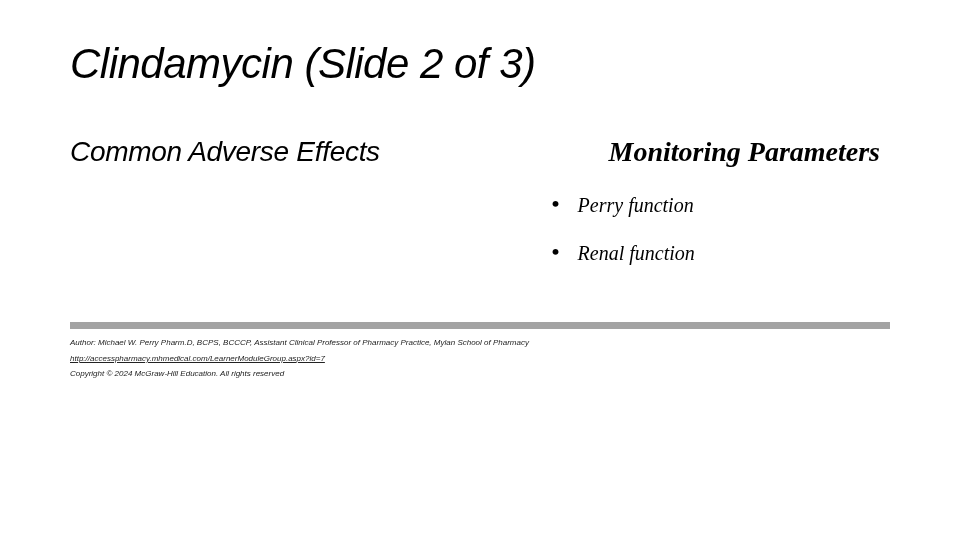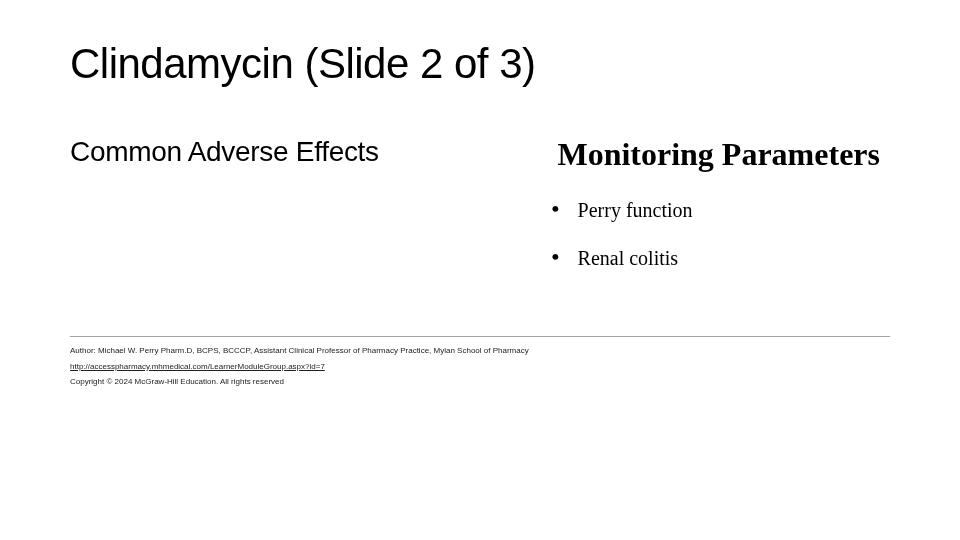--- a/index.html
+++ b/index.html
@@ -2,20 +2,21 @@
 <html><head>
 <meta charset="utf-8">
 <style>
   * { margin: 0; padding: 0; box-sizing: border-box; }
   html, body { width: 960px; height: 540px; background: #fff; font-family: Georgia, "Times New Roman", serif; color: #000; }
   .slide {
     width: 960px;
     height: 413px;
     position: relative;
     padding: 40px 70px 0 70px;
+    font-style: italic;
   }
   .title {
     font-family: Arial, Helvetica, sans-serif;
     font-size: 42px;
     font-weight: 400;
     letter-spacing: -0.5px;
     margin-bottom: 48px;
   }
   .cols {
     display: flex;
@@ -30,21 +31,21 @@
   }
   .subhead-left {
     font-family: Arial, Helvetica, sans-serif;
     font-size: 28px;
     font-weight: 400;
     margin-bottom: 24px;
     letter-spacing: -0.3px;
   }
   .subhead-right {
     font-family: "Times New Roman", Georgia, serif;
-    font-size: 32px;
+    font-size: 28px;
     font-weight: 700;
     text-align: right;
     margin-bottom: 24px;
     padding-right: 10px;
   }
   ul.bullets {
     list-style: none;
     padding-left: 6px;
   }
   ul.bullets li {
@@ -60,22 +61,22 @@
     position: absolute;
     left: 0;
     top: -2px;
     font-size: 22px;
     font-weight: bold;
   }
   .footer {
     position: absolute;
     left: 70px;
     right: 70px;
-    bottom: 24px;
-    border-top: 1px solid #a3a3a3;
+    bottom: 32px;
+    border-top: 7px solid #a3a3a3;
     padding-top: 6px;
     font-family: Arial, Helvetica, sans-serif;
     font-size: 8px;
     color: #222;
     line-height: 1.9;
   }
   .footer .link {
     text-decoration: underline;
   }
 </style>
@@ -89,21 +90,21 @@
   <div class="cols">
 
     <div class="left">
       <h2 class="subhead-left">Common Adverse Effects</h2>
     </div>
 
     <div class="right">
       <h2 class="subhead-right">Monitoring Parameters</h2>
       <ul class="bullets">
         <li>Perry function</li>
-        <li>Renal colitis</li>
+        <li>Renal function</li>
       </ul>
     </div>
 
   </div>
 
   <div class="footer">
     <div>Author: Michael W. Perry Pharm.D, BCPS, BCCCP, Assistant Clinical Professor of Pharmacy Practice, Mylan School of Pharmacy</div>
     <div class="link">http://accesspharmacy.mhmedical.com/LearnerModuleGroup.aspx?id=7</div>
     <div>Copyright © 2024 McGraw-Hill Education. All rights reserved</div>
   </div>

